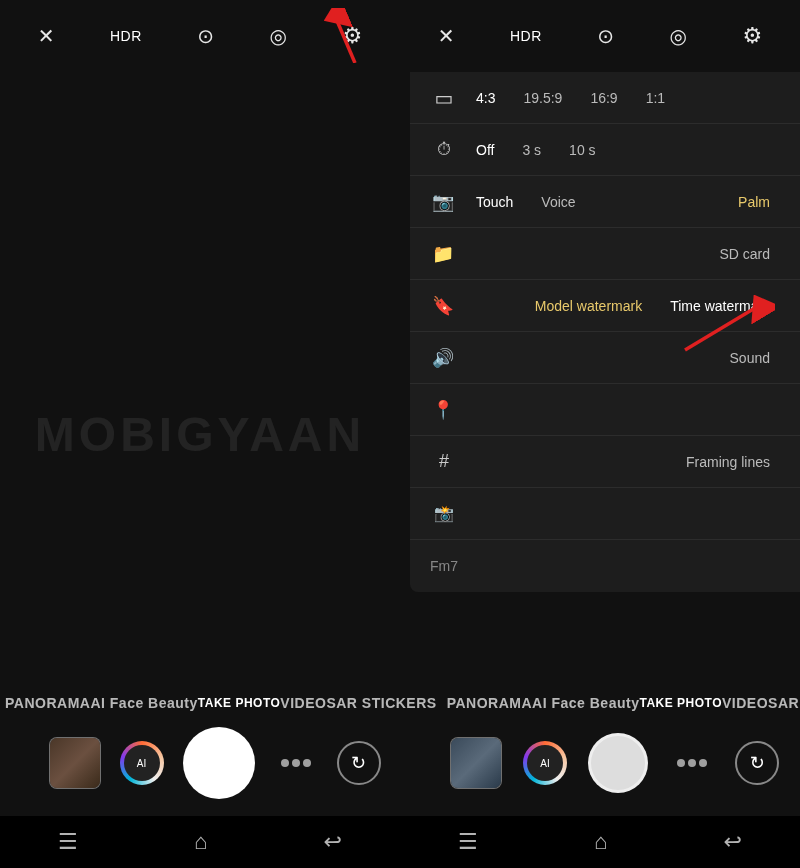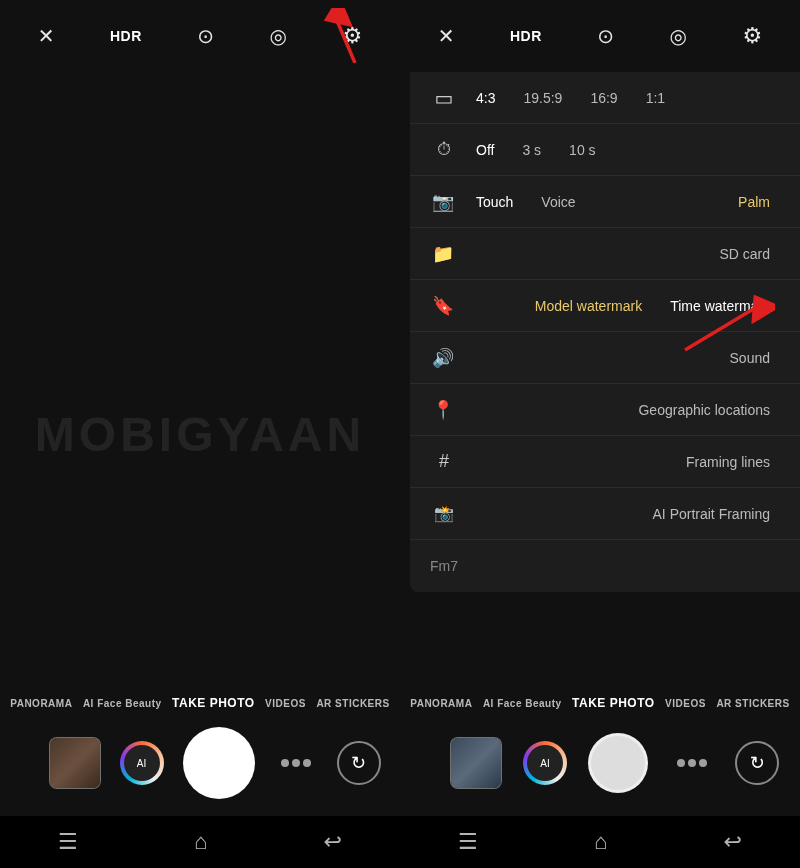--- a/index.html
+++ b/index.html
@@ -55,21 +55,21 @@
     .toolbar-icon {
       color: #fff;
       font-size: 22px;
       cursor: pointer;
       opacity: 0.9;
     }
 
     .toolbar-text {
       color: #fff;
       font-size: 14px;
-      font-weight: bold;
+      font-weight: normal;
       letter-spacing: 0.5px;
     }
 
     
     .settings-panel {
       position: absolute;
       top: 72px;
       right: 0;
       width: 390px;
       background: rgba(30,30,30,0.97);
@@ -140,21 +140,21 @@
     .mode-half {
       flex: 1;
       display: flex;
       align-items: center;
       justify-content: space-around;
       padding: 0 5px;
     }
 
     .mode-item {
       color: rgba(255,255,255,0.7);
-      font-size: 10px;
+      font-size: 14px;
       font-weight: 600;
       letter-spacing: 0.5px;
       cursor: pointer;
       white-space: nowrap;
     }
 
     .mode-item.active {
       color: #fff;
       font-size: 12px;
     }
@@ -385,37 +385,31 @@
 
   <div class="settings-row">
     <span class="row-icon" style="font-size:18px;">🔊</span>
     <div class="row-options">
       <span class="row-option right-align" style="margin-left:auto;">Sound</span>
     </div>
   </div>
 
   <div class="settings-row">
     <span class="row-icon" style="font-size:18px;">📍</span>
-    <div class="row-options">
-      <span class="row-option right-align" style="margin-left:auto;">Geographic locations</span>
-    </div>
   </div>
 
   <div class="settings-row">
     <span class="row-icon" style="font-size:18px; color:#ccc;">#</span>
     <div class="row-options">
       <span class="row-option right-align" style="margin-left:auto;">Framing lines</span>
     </div>
   </div>
 
   <div class="settings-row">
     <span class="row-icon" style="font-size:16px;">📸</span>
-    <div class="row-options">
-      <span class="row-option right-align" style="margin-left:auto;">AI Portrait Framing</span>
-    </div>
   </div>
 
   <div class="settings-row" style="opacity:0.6;">
     <span class="row-icon" style="font-size:14px; color:#ccc;">Fm7</span>
   </div>
 
 </div>
 
 <div class="arrow-container-side">
   <svg width="100" height="60" viewBox="0 0 100 60">

